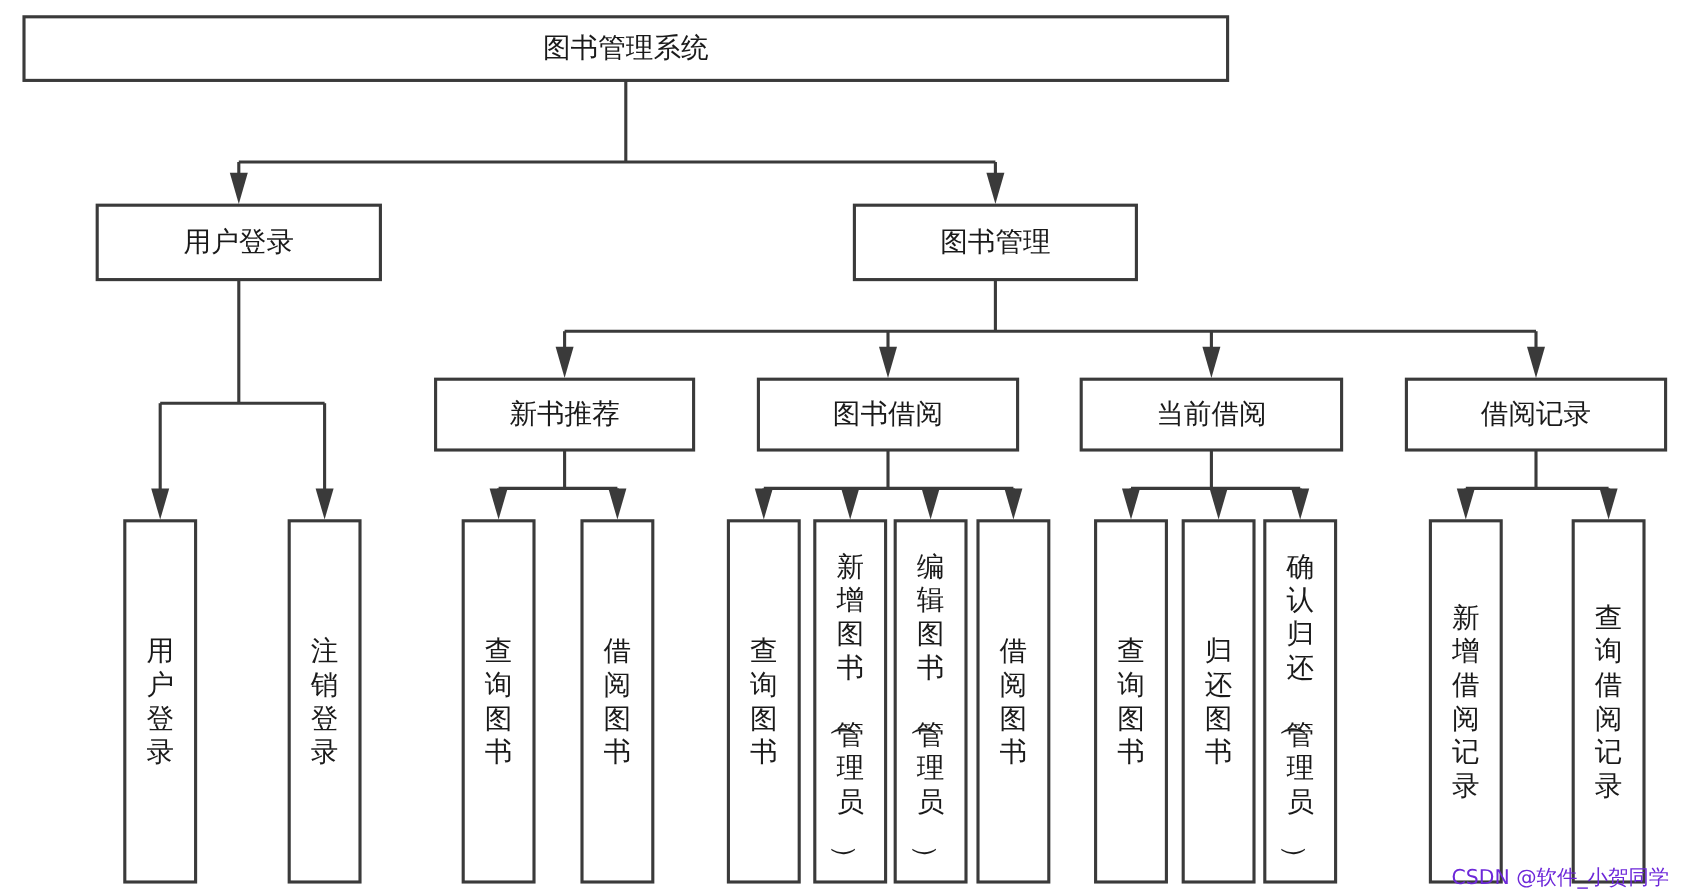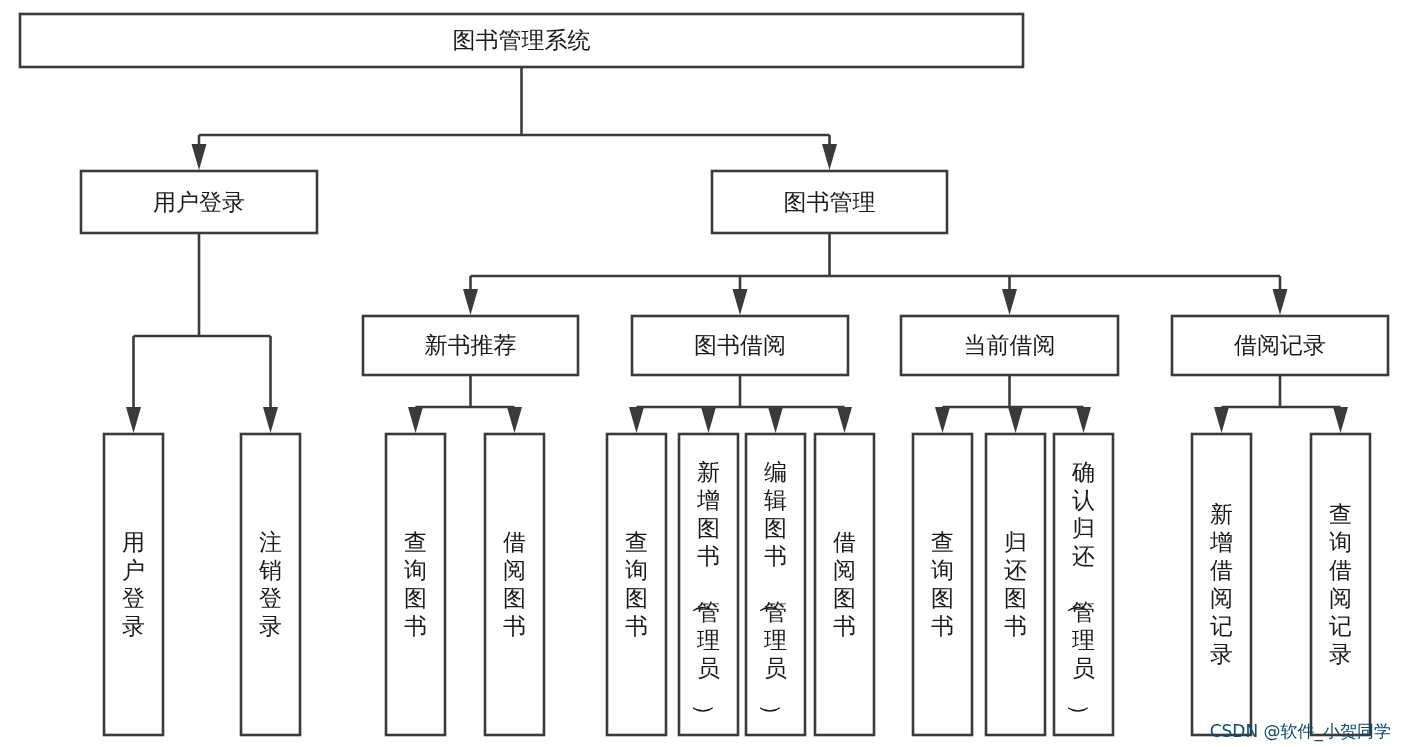--- a/index.html
+++ b/index.html
@@ -55,21 +55,21 @@
     font-family: "DejaVu Sans", "Liberation Sans", sans-serif;
     font-size: 23px;
     text-anchor: middle;
   }
   .watermark-text {
     position: absolute;
     right: 14px;
     bottom: 4px;
     font-family: "DejaVu Sans", "Liberation Sans", sans-serif;
     font-size: 17px;
-    color: #0c4a6e;
+    color: #6d28d9;
     white-space: nowrap;
     user-select: none;
   }
 </style>
 </head>
 <body>
 
 <div id="diagram-root">
   <svg id="tree-svg" viewBox="0 0 1405 747" xmlns="http://www.w3.org/2000/svg">
     <g id="edges-layer">

